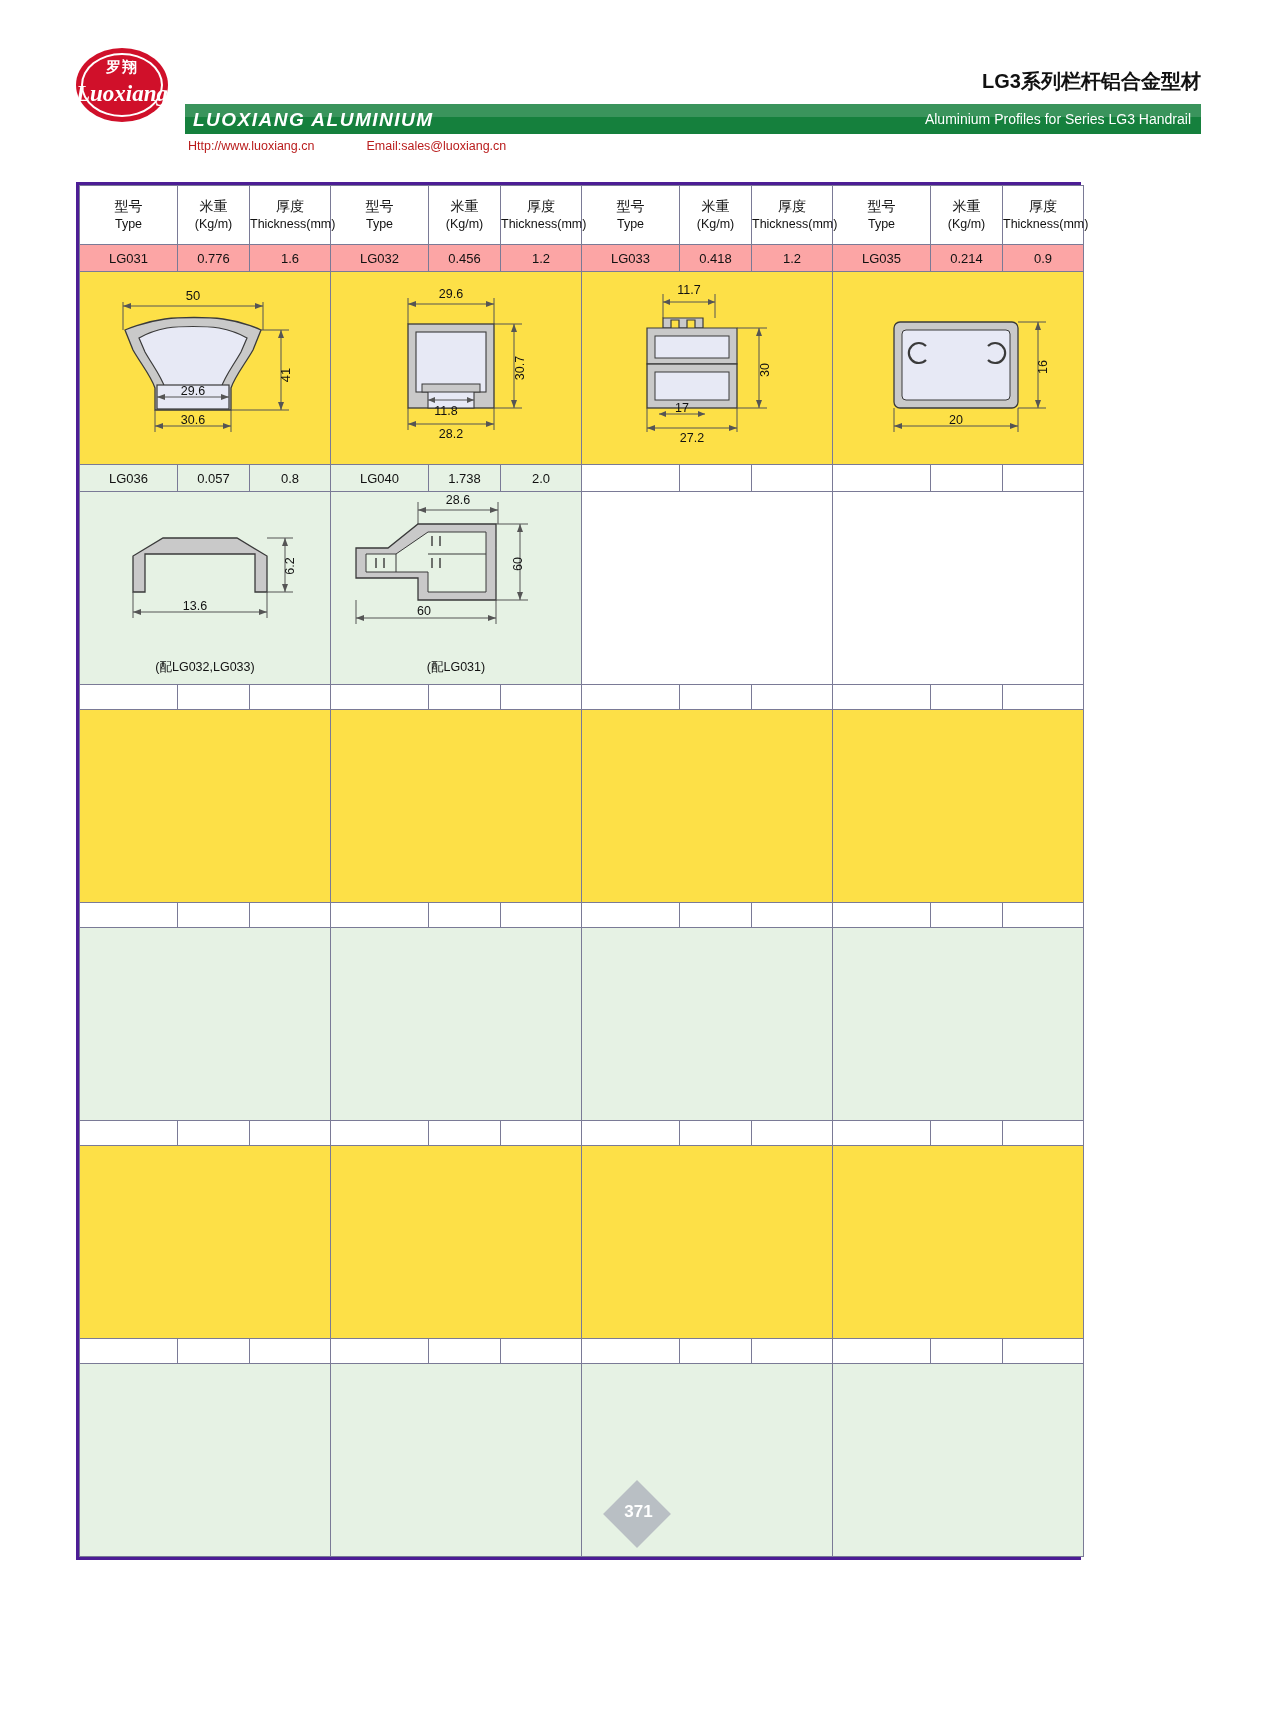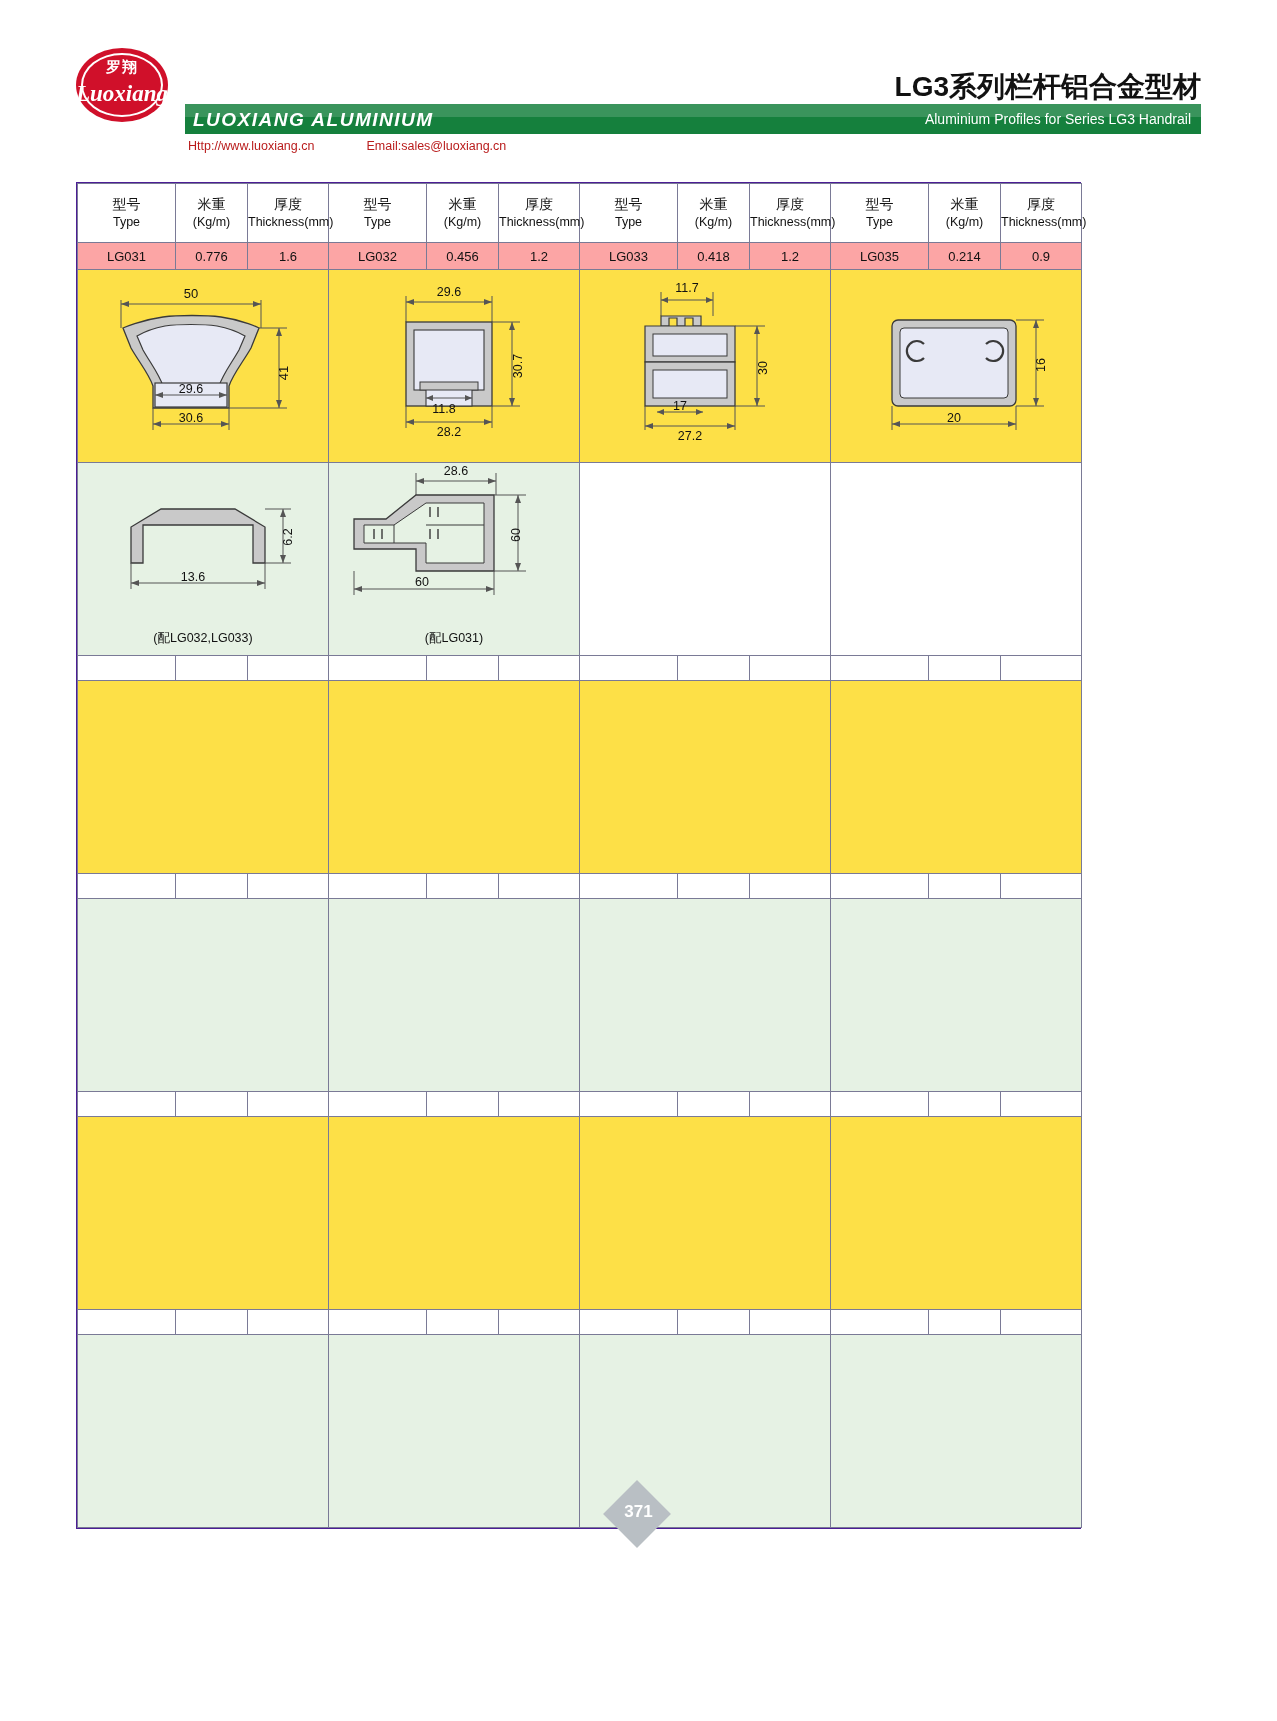--- a/index.html
+++ b/index.html
@@ -117,32 +117,32 @@
     color: #b91c1c;
   }
   .contact-line span.sp {
     display: inline-block;
     width: 52px;
   }
   .page-title-cn {
     position: absolute;
     right: 76px;
     top: 68px;
-    font-size: 28px;
+    font-size: 20px;
     font-weight: bold;
     color: #111111;
   }
 
   
   .sheet {
     position: absolute;
     left: 76px;
     top: 182px;
     width: 1005px;
-    border: 1px solid #4c1d95;
+    border: 3px solid #4c1d95;
     box-sizing: border-box;
   }
   table.grid {
     border-collapse: collapse;
     width: 100%;
     table-layout: fixed;
   }
   table.grid td {
     border: 1px solid #7a7a96;
     padding: 0;
@@ -506,20 +506,34 @@
             <polygon points="56,154 64,151 64,157" fill="#555" stroke="none"></polygon>
             <polygon points="180,154 172,151 172,157" fill="#555" stroke="none"></polygon>
           </g>
           <text x="209" y="95" font-size="12.5" text-anchor="middle" fill="#111" transform="rotate(-90 209 95)" font-family="Liberation Sans, sans-serif">16</text>
           <text x="118" y="152" font-size="12.5" text-anchor="middle" fill="#111" font-family="Liberation Sans, sans-serif">20</text>
         </svg>
       </div>
     </td>
   </tr>
 
+  <tr class="row-label green">
+    <td>LG036</td>
+    <td>0.057</td>
+    <td>0.8</td>
+    <td>LG040</td>
+    <td>1.738</td>
+    <td>2.0</td>
+    <td class="blank"></td>
+    <td class="blank"></td>
+    <td class="blank"></td>
+    <td class="blank"></td>
+    <td class="blank"></td>
+    <td class="blank"></td>
+  </tr>
 
   <tr class="row-draw green">
     <td colspan="3">
       <div class="drawing">
         <svg width="240" height="150" viewBox="0 0 240 150">
 
           <path d="M48,100 L48,64 L78,46 L152,46 L182,64 L182,100 L170,100 L170,62 L60,62 L60,100 Z" fill="#c9c9c9" stroke="#3a3a3a" stroke-width="1.3"></path>
           <g stroke="#555" stroke-width="1" fill="none">
             <line x1="182" y1="46" x2="208" y2="46"></line>
             <line x1="182" y1="100" x2="208" y2="100"></line>

